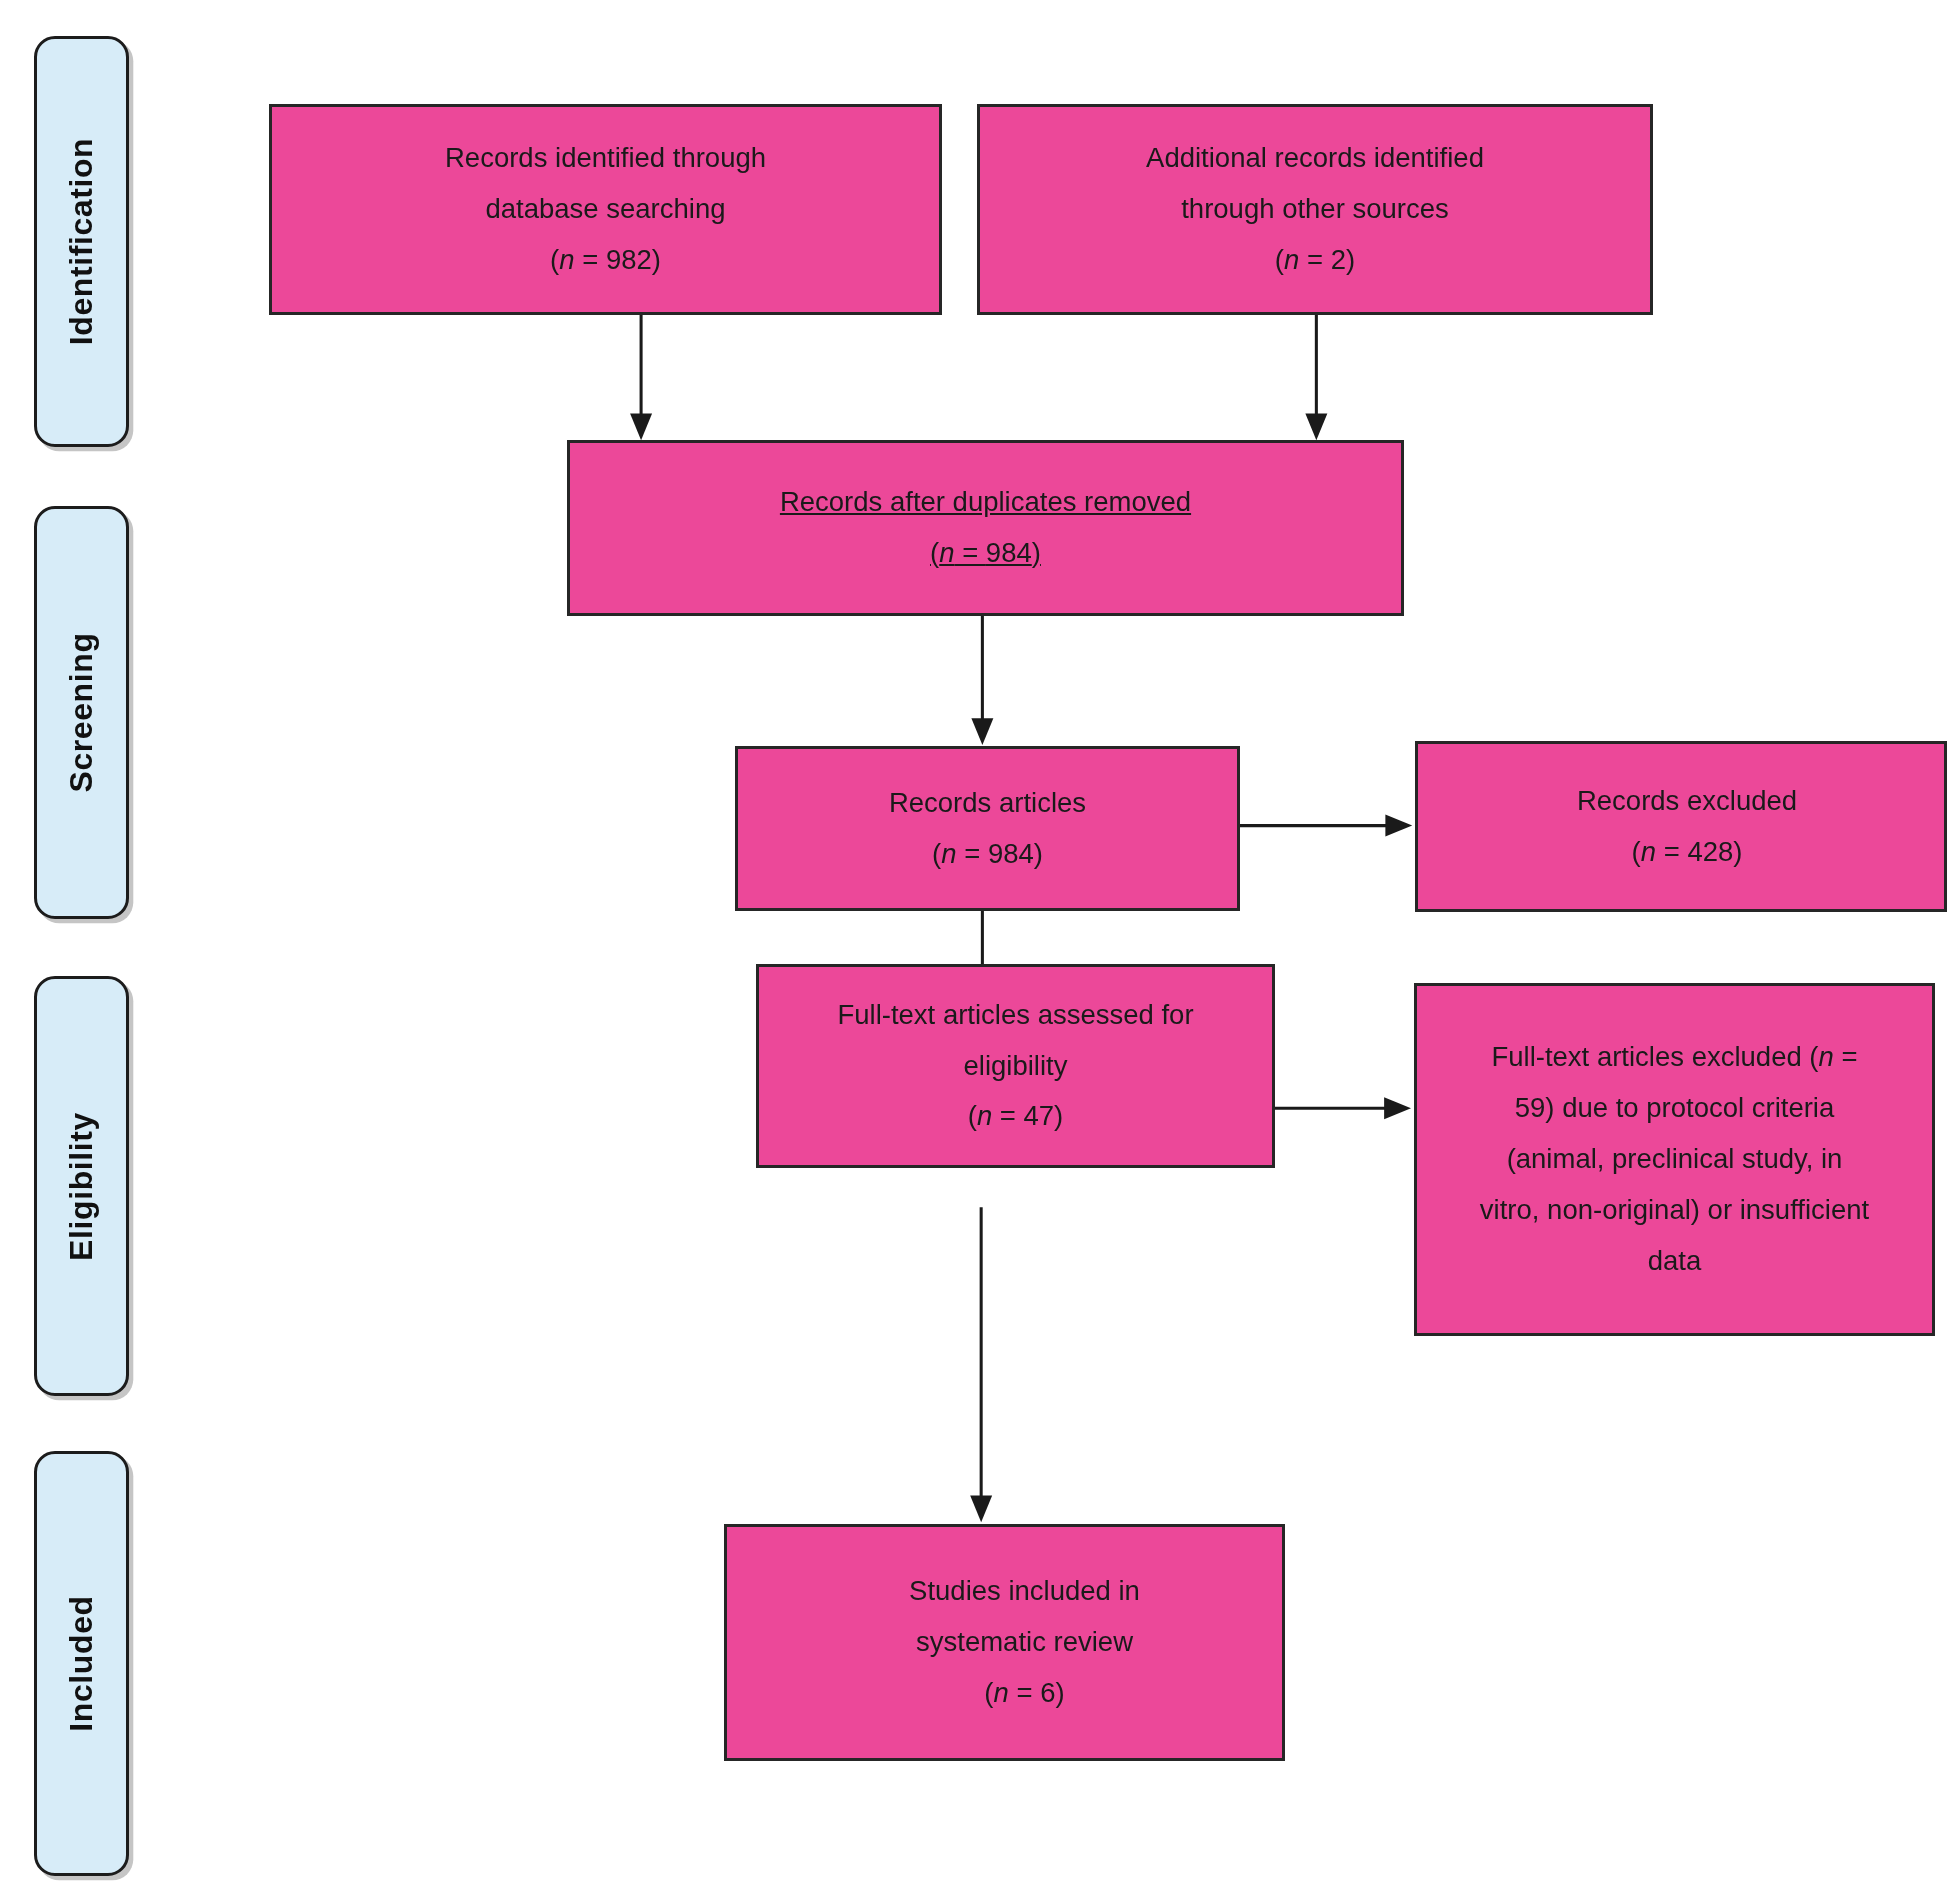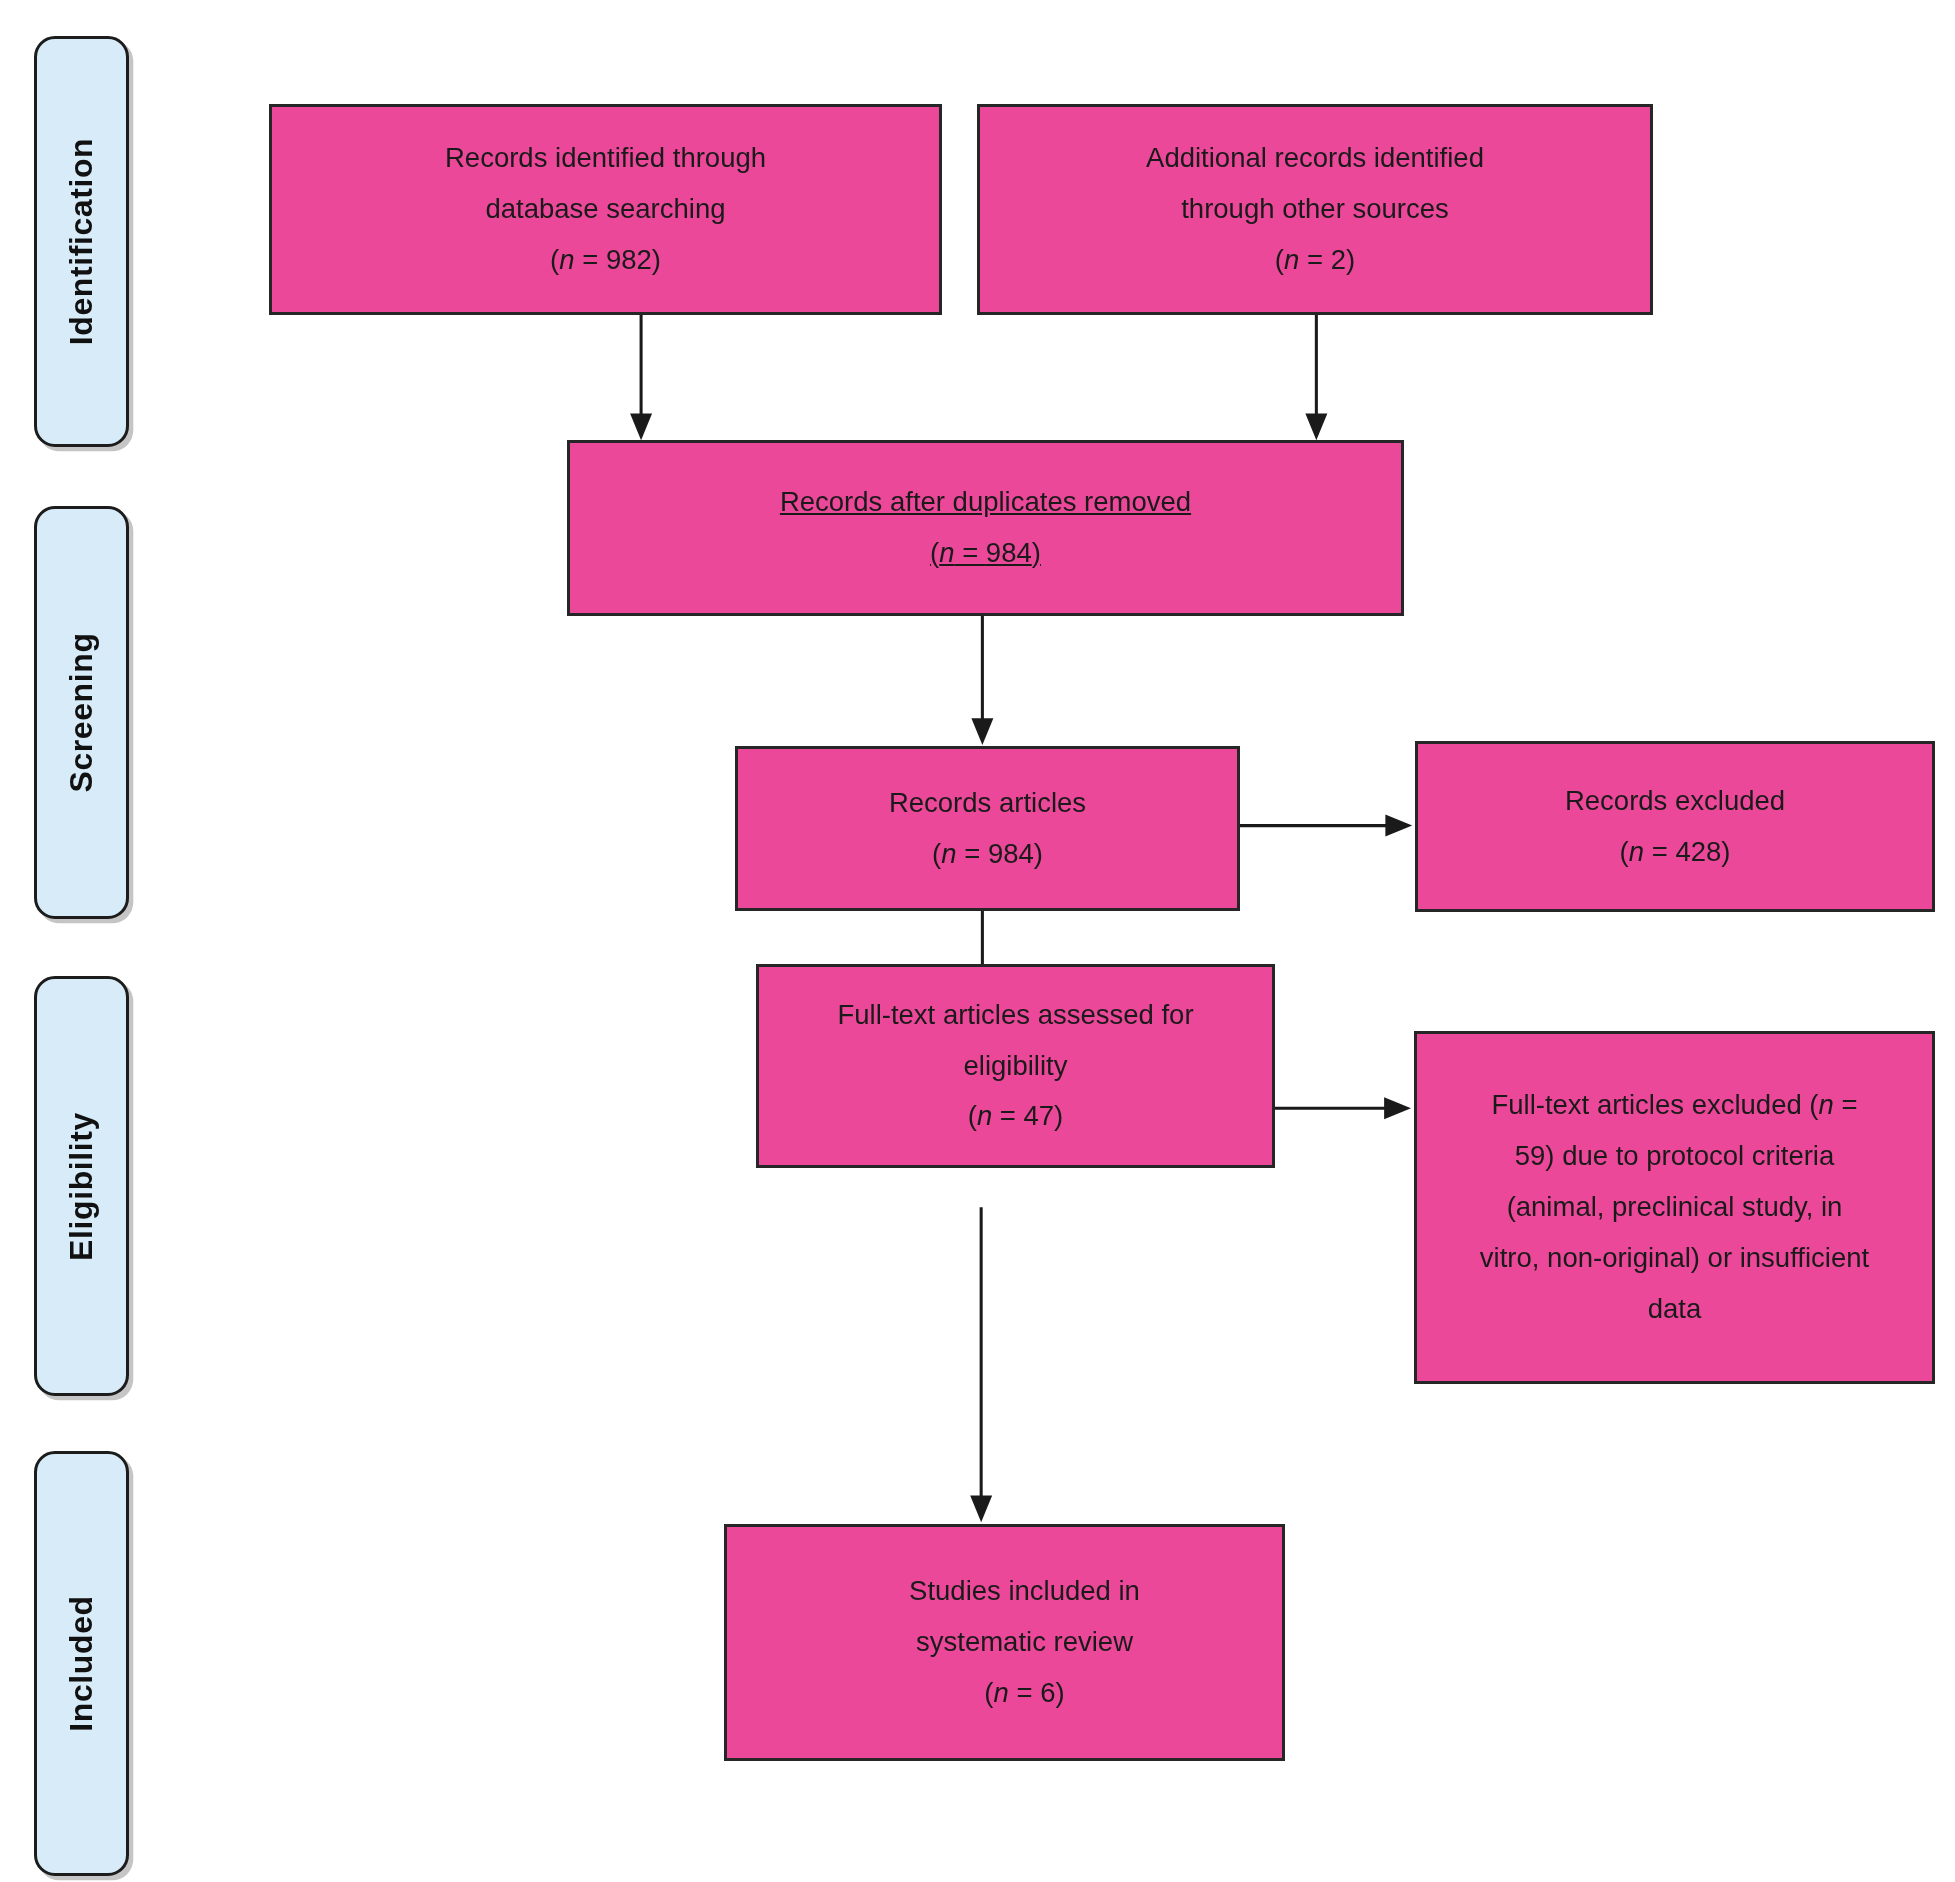--- a/index.html
+++ b/index.html
@@ -140,35 +140,35 @@
     </div>
   </div>
 
   <div class="box" style="left:735px; top:746px; width:499px; height:159px;">
     <div class="inner inner-d">
       <span>Records articles</span>
       <span class="nline npart"><span>(</span><i>n</i><span> = </span><span>984</span><span>)</span></span>
     </div>
   </div>
 
-  <div class="box" style="left:1415px; top:741px; width:514px; height:165px;">
+  <div class="box" style="left:1415px; top:741px; width:514px; height:165px;padding-left:12px;">
     <div class="inner inner-e">
       <span>Records excluded</span>
       <span class="nline npart"><span>(</span><i>n</i><span> = </span><span>428</span><span>)</span></span>
     </div>
   </div>
 
   <div class="box" style="left:724px; top:964px; width:513px; height:198px;margin-left:32px;">
     <div class="inner inner-f">
       <span>Full-text articles assessed for eligibility</span>
       <span class="nline npart"><span>(</span><i>n</i><span> = </span><span>47</span><span>)</span></span>
     </div>
   </div>
 
-  <div class="box" style="left:1414px; top:983px; width:515px; height:347px;margin-top:48px;">
+  <div class="box" style="left:1414px; top:983px; width:515px; height:347px;">
     <div class="inner inner-g">
       <span>Full-text articles excluded</span>
       <span class="npart"><span>(</span><i>n</i><span> = </span><span>59</span><span>)</span></span><span> due to protocol criteria (animal, preclinical study, in vitro, non-original) or insufficient data</span>
     </div>
   </div>
 
   <div class="box" style="left:724px; top:1524px; width:515px; height:231px;padding-left:40px;">
     <div class="inner inner-h">
       <span>Studies included in systematic review</span>
       <span class="nline npart"><span>(</span><i>n</i><span> = </span><span>6</span><span>)</span></span>

